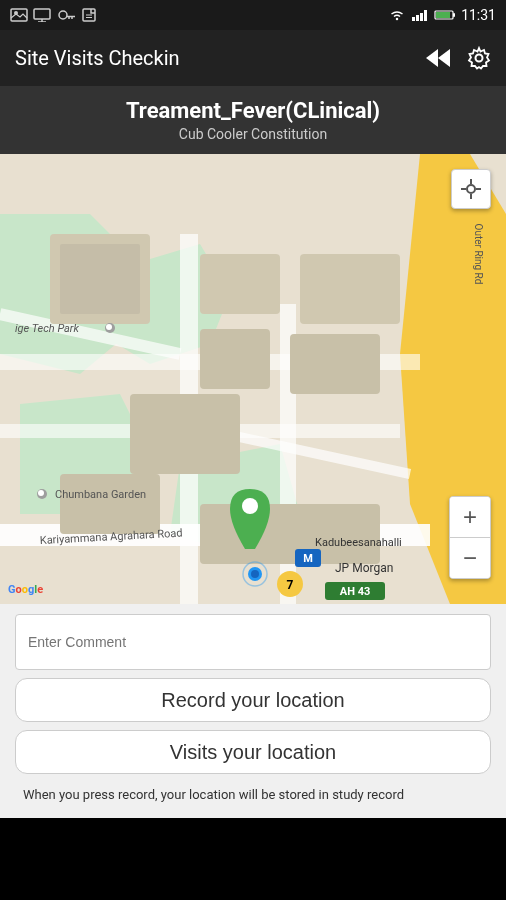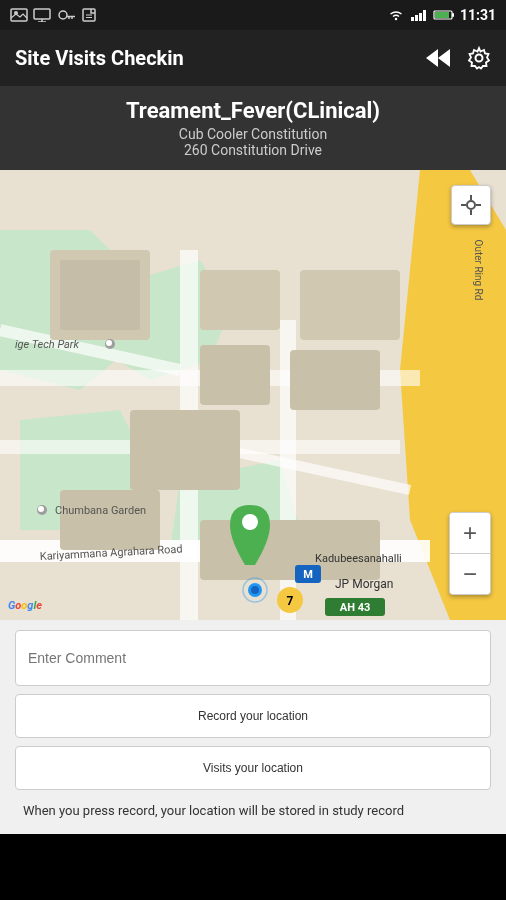--- a/index.html
+++ b/index.html
@@ -23,21 +23,21 @@
       padding: 0 10px;
     }
     .status-icons {
       display: flex;
       gap: 5px;
       align-items: center;
     }
     .status-time {
       color: #fff;
       font-size: 14px;
-      font-weight: bold;
+      font-weight: normal;
     }
     .status-right {
       display: flex;
       align-items: center;
       gap: 5px;
     }
 
     
     #title-bar {
       width: 100%;
@@ -49,21 +49,21 @@
       padding: 0 15px;
     }
     .title-bar-left {
       display: flex;
       align-items: center;
       gap: 10px;
     }
     .app-title {
       color: #fff;
       font-size: 20px;
-      font-weight: 700;
+      font-weight: 400;
     }
     .title-bar-actions {
       display: flex;
       gap: 15px;
       align-items: center;
     }
     .action-btn {
       color: #fff;
       font-size: 22px;
       cursor: pointer;
@@ -152,21 +152,20 @@
     .zoom-divider {
       height: 1px;
       background: #ccc;
     }
     .google-logo {
       position: absolute;
       bottom: 8px;
       left: 8px;
       font-size: 11px;
       color: #555;
-      font-style: italic;
       font-weight: bold;
     }
     .google-logo span:first-child { color: #4285F4; }
     .google-logo span:nth-child(2) { color: #EA4335; }
     .google-logo span:nth-child(3) { color: #FBBC05; }
     .google-logo span:nth-child(4) { color: #4285F4; }
     .google-logo span:nth-child(5) { color: #34A853; }
     .google-logo span:nth-child(6) { color: #EA4335; }
 
     
@@ -184,23 +183,23 @@
       font-size: 14px;
       color: #999;
       background: #fff;
       outline: none;
       margin-bottom: 8px;
     }
     .action-button {
       width: 100%;
       height: 44px;
       border: 1px solid #ccc;
-      border-radius: 4px;
-      background: #fff;
-      font-size: 12px;
+      border-radius: 12px;
+      background: #fff;
+      font-size: 20px;
       color: #333;
       cursor: pointer;
       margin-bottom: 8px;
       display: flex;
       align-items: center;
       justify-content: center;
     }
     .hint-text {
       font-size: 13px;
       color: #333;
@@ -277,21 +276,20 @@
         <circle cx="12" cy="12" r="3.5" fill="none" stroke="#fff" stroke-width="2"></circle>
         <path d="M12 2 L13.5 5.5 L17 4 L18 7.5 L21.5 8 L20 11.5 L22 14.5 L19 16.5 L19.5 20 L16 20 L14 22.5 L12 21 L10 22.5 L8 20 L4.5 20 L5 16.5 L2 14.5 L4 11.5 L2.5 8 L6 7.5 L7 4 L10.5 5.5 Z" fill="none" stroke="#fff" stroke-width="1.8"></path>
       </svg>
     </button>
   </div>
 </div>
 
 <div id="site-info">
   <div class="site-name">Treament_Fever(CLinical)</div>
   <div class="site-company">Cub Cooler Constitution</div>
-  <div class="site-address">260 Constitution Drive</div>
 </div>
 
 <div id="map-container">
   <svg class="map-svg" viewBox="0 0 506 450" xmlns="http://www.w3.org/2000/svg">
 
     <rect width="506" height="450" fill="#e8e0d0"></rect>
 
     <polygon points="0,60 90,60 130,100 140,170 80,220 0,200" fill="#c8e6c9"></polygon>
     <polygon points="100,120 200,90 230,140 210,190 150,210 100,180" fill="#c8e6c9"></polygon>
     <polygon points="20,250 120,240 150,300 100,360 20,360" fill="#c8e6c9"></polygon>

